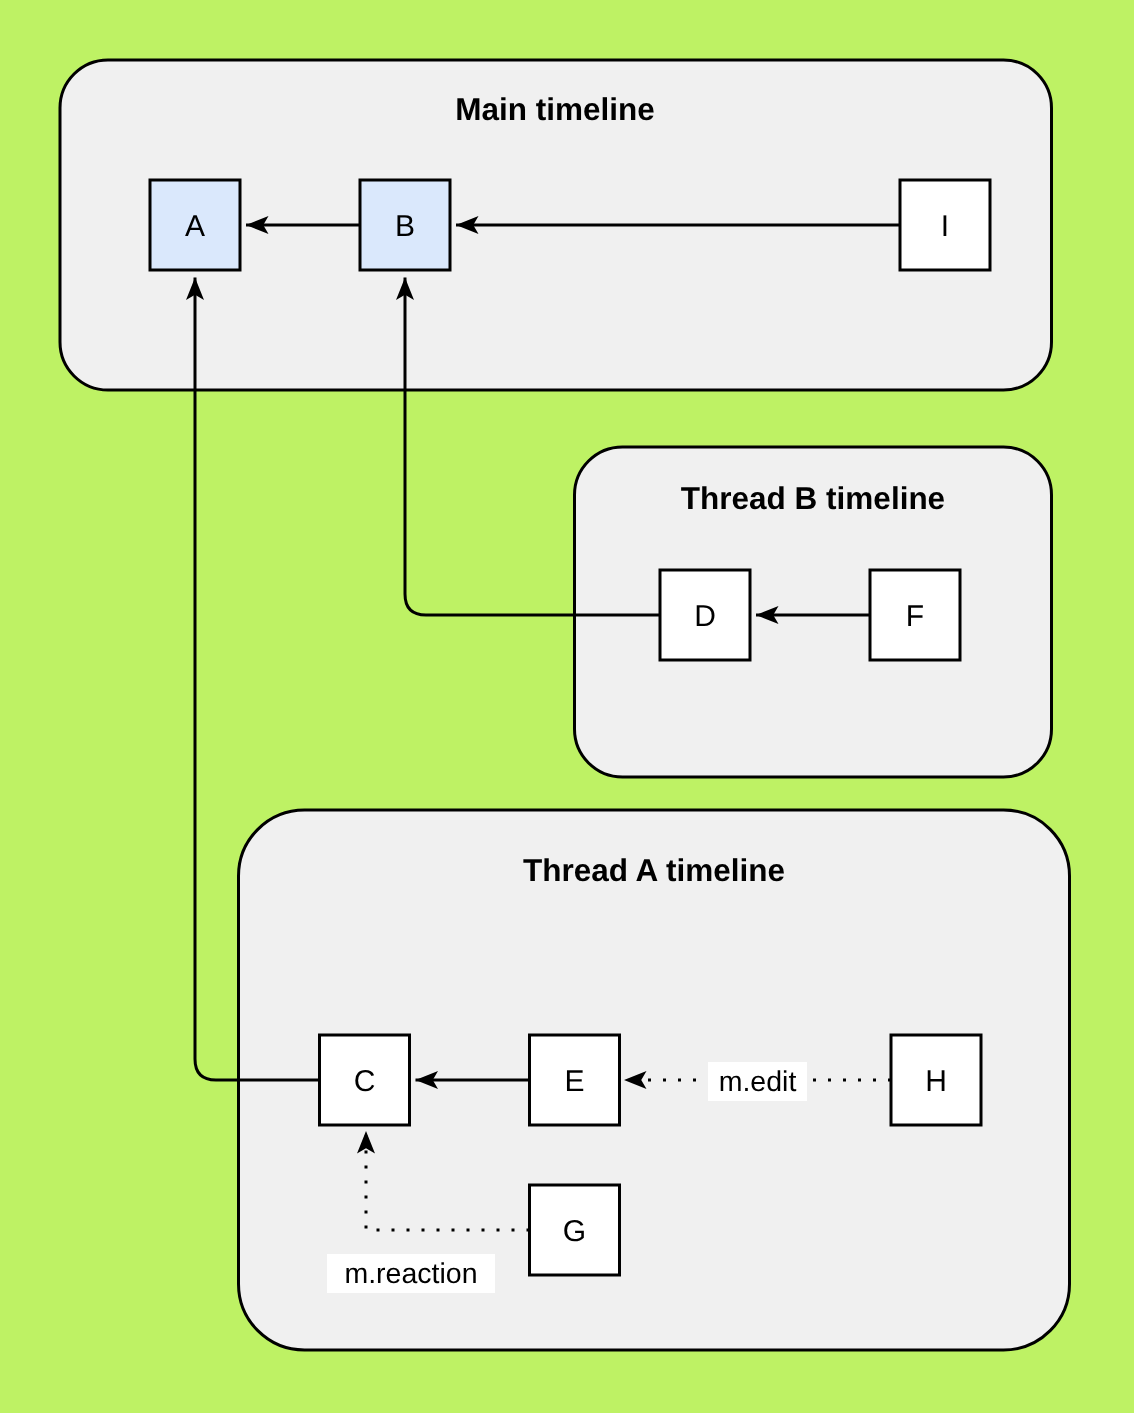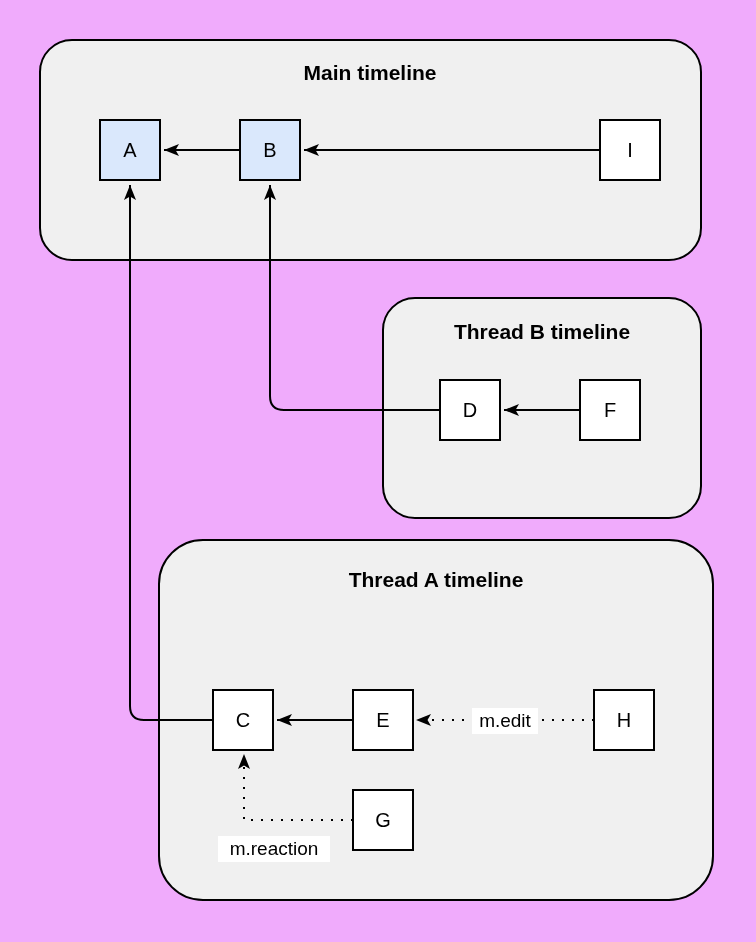--- a/index.html
+++ b/index.html
@@ -5,21 +5,21 @@
   html, body {
     margin: 0;
     padding: 0;
     background: #ffffff;
     font-family: "Liberation Sans", sans-serif;
   }
   .canvas {
     position: relative;
     width: 756px;
     height: 942px;
-    background: #f0abfc;
+    background: #bef264;
     overflow: hidden;
   }
   svg { display: block; }
   text {
     font-family: "Liberation Sans", sans-serif;
     fill: #000000;
   }
   .group-title {
     font-size: 21px;
     font-weight: bold;

